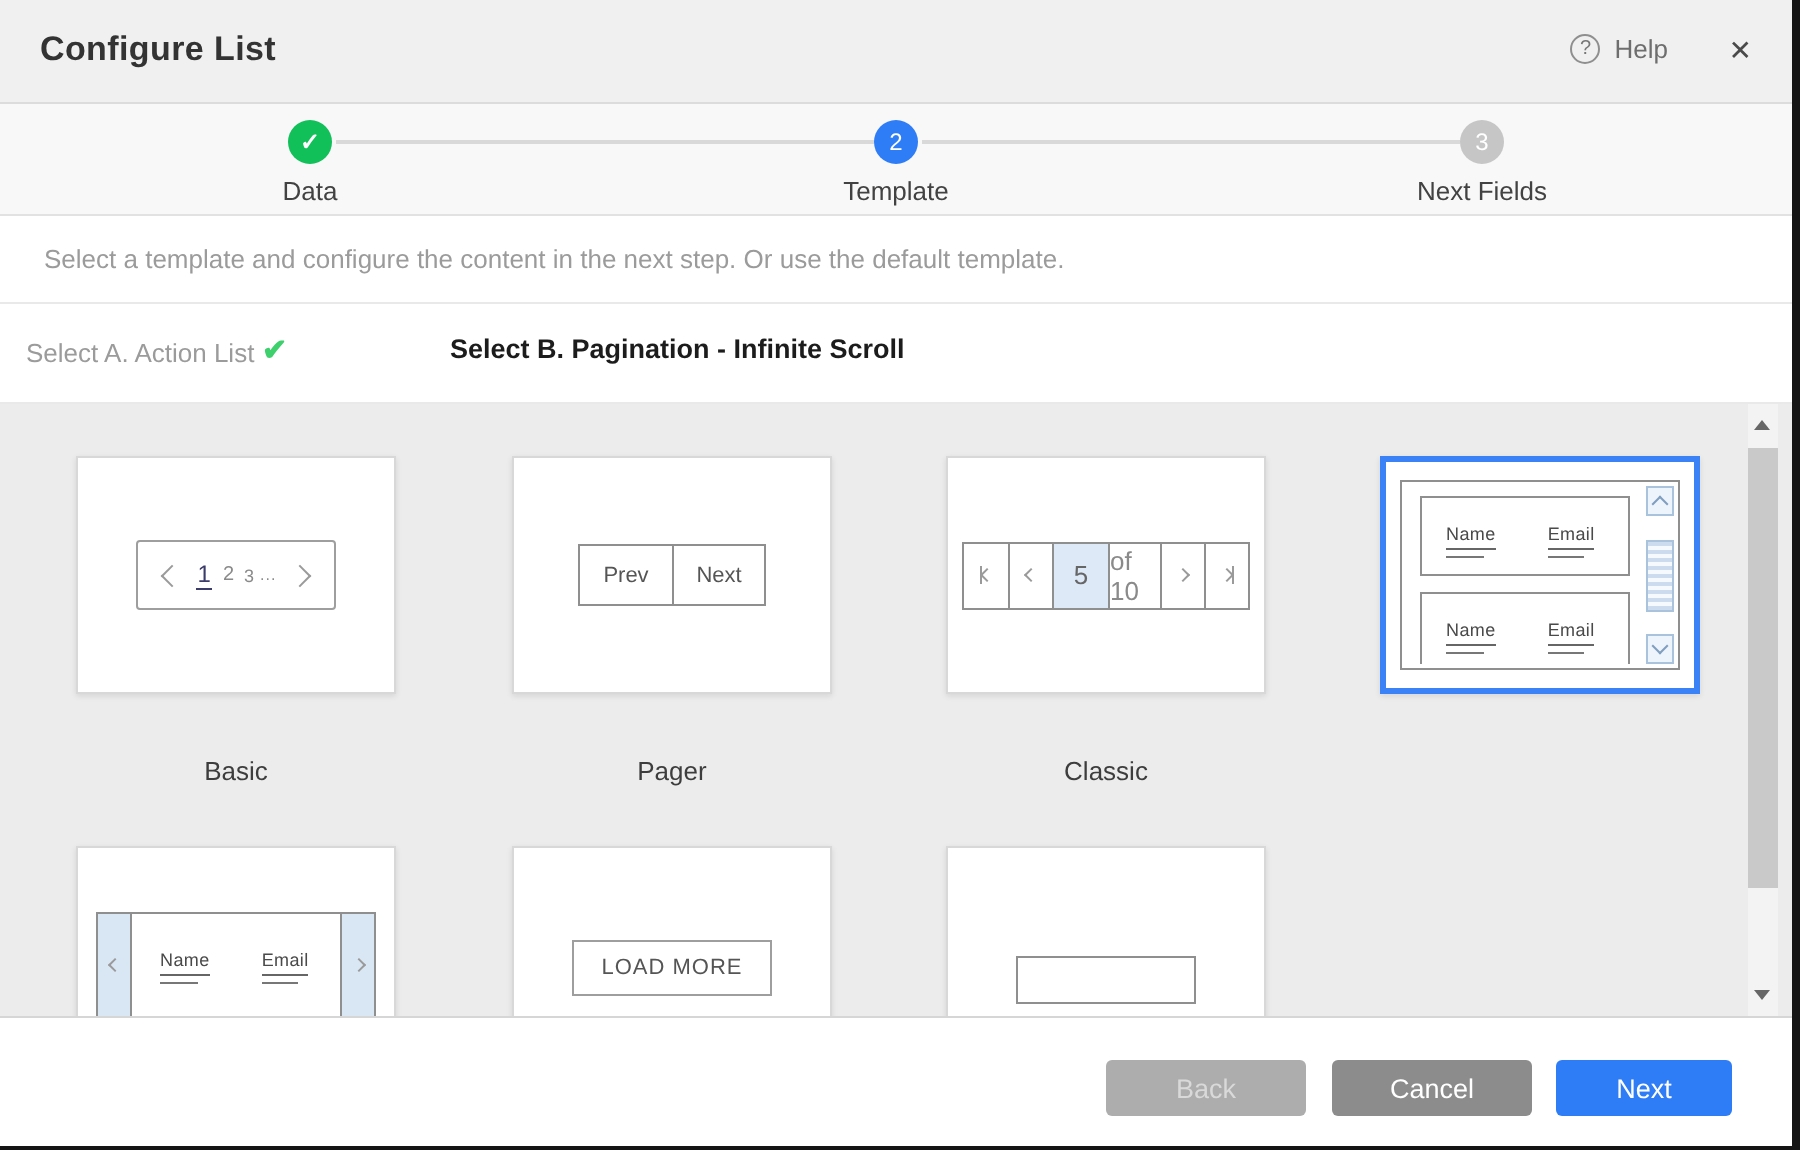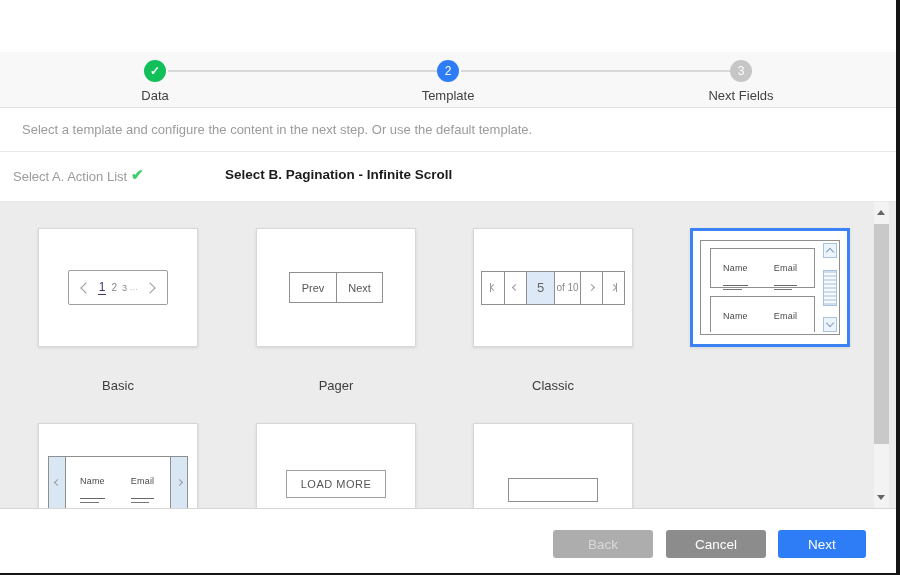--- a/index.html
+++ b/index.html
@@ -63,25 +63,25 @@
   .pmock { display:flex; border:1px solid #8f8f8f; }
   .pcell { width:46px; height:29px; display:flex; align-items:center; justify-content:center; font-size:11px; color:#555; }
   .pcell + .pcell { border-left:1px solid #8f8f8f; }
 
   
   .cmock { display:flex; border:1px solid #8f8f8f; height:34px; }
   .ccell { display:flex; align-items:center; justify-content:center; }
   .ccell + .ccell { border-left:1px solid #8f8f8f; }
   .c-nav { width:22px; } .vbar { width:1px; height:9px; background:#9a9a9a; }
   .c-cur { width:28px; background:#dde9f7; font-size:13px; color:#666; }
-  .c-of { width:26px; font-size:10px; color:#8a8a8a; }
+  .c-of { width:26px; font-size:13px; color:#8a8a8a; }
 
   
   .fld { display:inline-block; }
-  .fld span { display:inline-block; font-size:9px; color:#4a4a4a; letter-spacing:.2px; border-bottom:1px solid #666; padding-bottom:12px; }
+  .fld span { display:inline-block; font-size:9px; color:#4a4a4a; letter-spacing:.2px; border-bottom:1px solid #666; padding-bottom:2px; }
   .fld .ln { width:78%; border-top:1px solid #777; margin-top:3px; height:0; }
 
   
   .imock { width:140px; height:95px; border:1px solid #8f8f8f; background:#fff; display:flex; padding:2px; }
   .imain { flex:1; padding:5px 7px 0 7px; overflow:hidden; }
   .iitem { border:1px solid #8f8f8f; height:40px; margin-bottom:8px; padding:8px 12px 0; display:flex; gap:26px; }
   .iitem.cut { height:48px; }
   .iscroll { width:15px; display:flex; flex-direction:column; align-items:center; padding:0; }
   .ibtn { width:14px; height:15px; border:1px solid #a9c3dd; background:#eef4fb; display:flex; align-items:center; justify-content:center; }
   .ithumb { width:14px; height:36px; margin:auto 0; border:1px solid #a9c3dd;
@@ -113,20 +113,28 @@
 
   
   .edge-r { position:absolute; right:0; top:0; width:4px; height:575px; background:#151515; }
   .edge-b { position:absolute; left:0; bottom:0; width:900px; height:2px; background:#151515; }
 </style>
 </head>
 <body>
 
 <div class="window">
 
+  <div class="hdr">
+    <div class="title">Configure List</div>
+    <div class="help">
+      <span class="qmark">?</span>
+      <span>Help</span>
+    </div>
+    <div class="close">✕</div>
+  </div>
 
   <div class="stp">
     <div class="stp-line line1"></div>
     <div class="stp-line line2"></div>
     <div class="step step1">
       <div class="circle c-green">✓</div>
       <div class="step-label">Data</div>
     </div>
     <div class="step step2">
       <div class="circle c-blue">2</div>

